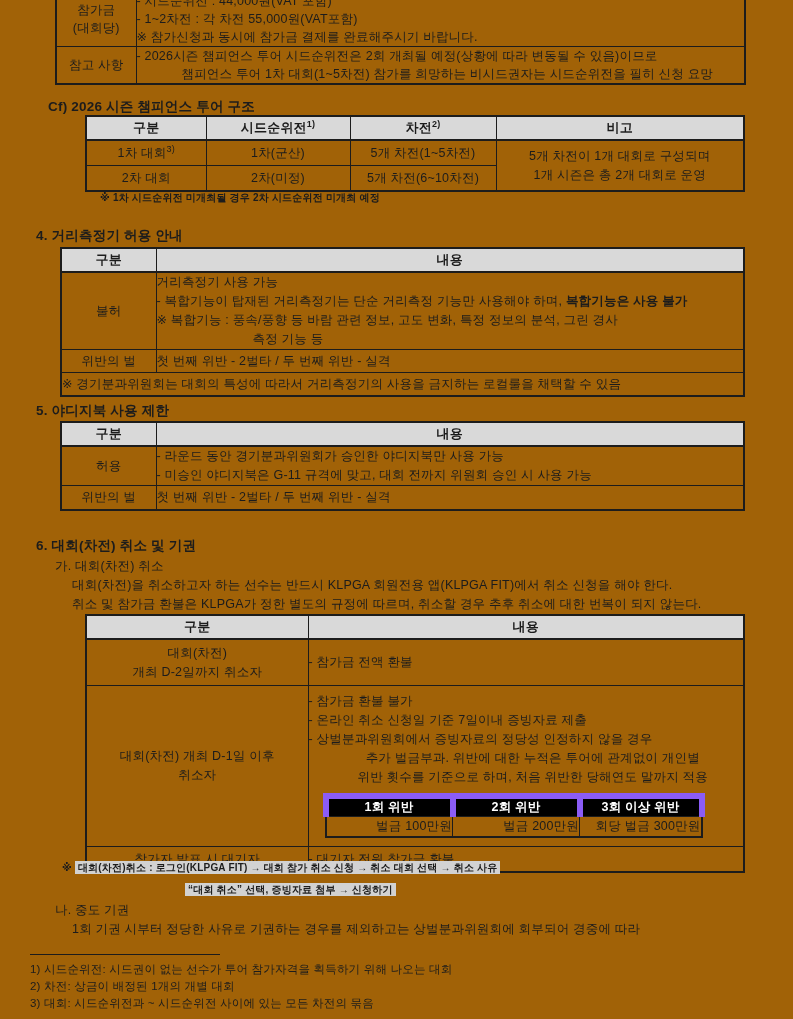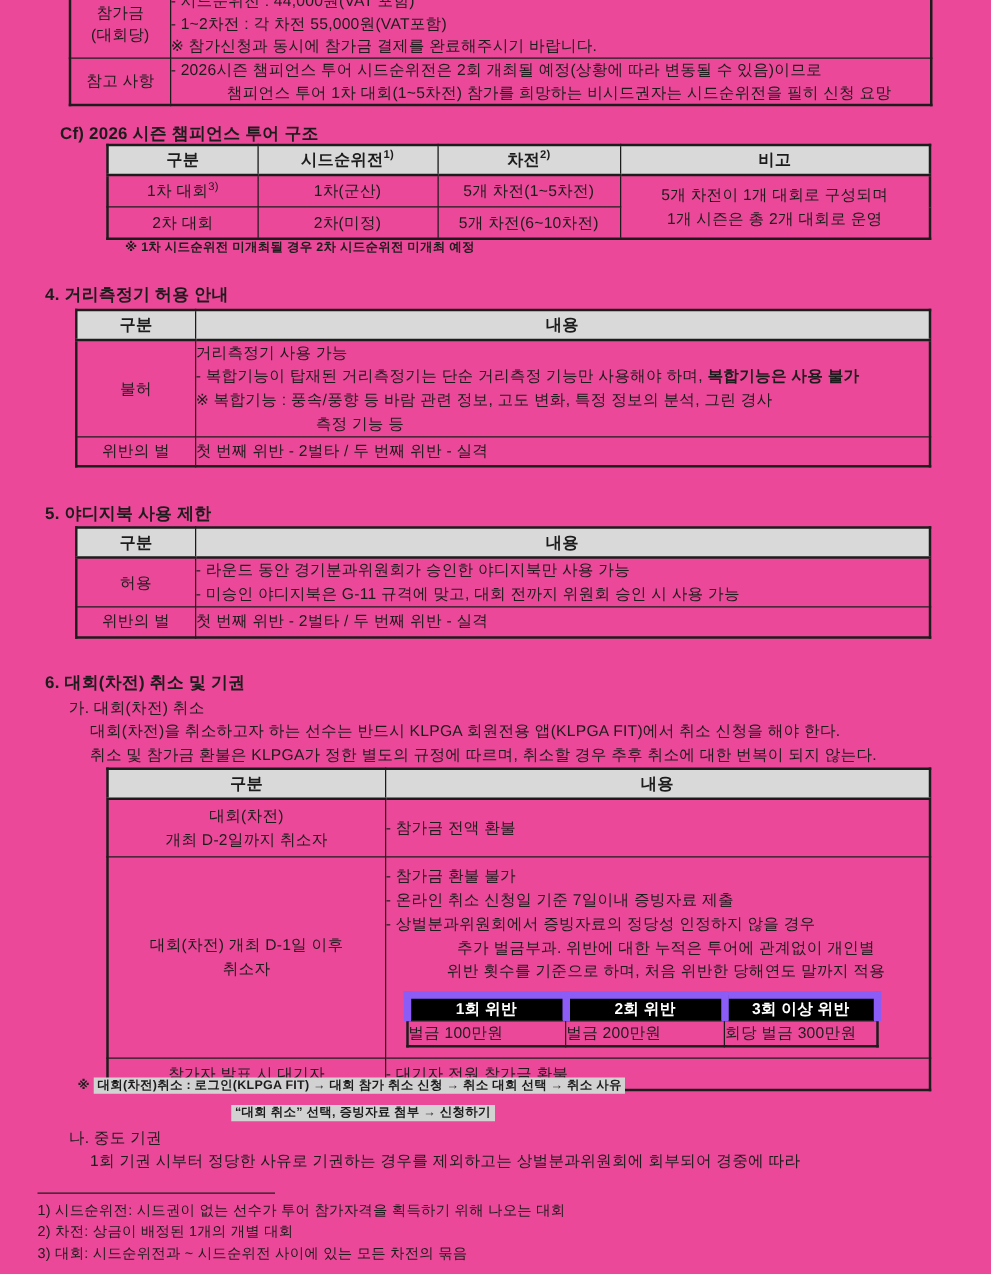--- a/index.html
+++ b/index.html
@@ -1,17 +1,17 @@
 <!DOCTYPE html>
 <html><head>
 <meta charset="utf-8">
 <style>
   html,body{margin:0;padding:0;background:#e8e8e8;}
   .page{
-    position:relative;width:793px;height:1019px;background:#ec4899;
+    position:relative;width:793px;height:1019px;background:#a16207;
     font-family:"Liberation Sans","DejaVu Sans",sans-serif;
     font-size:12.5px;color:#1c1c1c;overflow:hidden;margin:0 auto;
     letter-spacing:0.2px;
   }
   .abs{position:absolute;}
   table{border-collapse:collapse;table-layout:fixed;}
   .tbl{border:2px solid #1c1c1c;}
   .tbl td,.tbl th{border:1px solid #1c1c1c;padding:0;}
   .tbl th{
     background:#d9d9d9;font-weight:bold;font-size:13px;
@@ -26,21 +26,21 @@
   .ctr{text-align:center;}
   .bold{font-weight:bold;}
   .title{font-weight:bold;font-size:13.5px;white-space:nowrap;}
   .note-bold{font-weight:bold;font-size:10px;white-space:nowrap;}
   sup{font-size:9px;line-height:0;}
   .pen-tbl{border:2px solid #1c1c1c;width:382px;margin:6px 0 2px 14px;}
   .pen-tbl th{
     background:#000000;color:#ffffff;border:6px solid #8b5cf6;
     border-bottom:1px solid #1c1c1c;height:17px;font-size:12.5px;
   }
-  .pen-tbl td{height:19px;text-align:left;font-size:12.5px;}
+  .pen-tbl td{height:19px;text-align:right;font-size:12.5px;}
   .hl{background:#d2d2d2;padding:1px 3px;}
   .fn-rule{border-top:1.5px solid #1c1c1c;width:190px;height:0;}
   .fn{font-size:11.5px;line-height:17px;white-space:nowrap;}
 </style>
 </head>
 <body>
 
 <div class="page">
 
   <table class="tbl abs" style="left:55px;top:-10px;width:691px;">
@@ -124,20 +124,23 @@
       <td class="cnt">
         <div class="line">거리측정기 사용 가능</div>
         <div class="line"><span>- 복합기능이 탑재된 거리측정기는 단순 거리측정 기능만 사용해야 하며, </span><span class="bold">복합기능은 사용 불가</span></div>
         <div class="line">※ 복합기능 : 풍속/풍향 등 바람 관련 정보, 고도 변화, 특정 정보의 분석, 그린 경사</div>
         <div class="line ind2">측정 기능 등</div>
       </td>
     </tr>
     <tr>
       <td class="lbl" style="height:22px;">위반의 벌</td>
       <td class="cnt">첫 번째 위반 - 2벌타 / 두 번째 위반 - 실격</td>
+    </tr>
+    <tr>
+      <td class="cnt" colspan="2" style="height:22px;">※ 경기분과위원회는 대회의 특성에 따라서 거리측정기의 사용을 금지하는 로컬룰을 채택할 수 있음</td>
     </tr>
   </tbody>
     </table>
 
   <div class="abs title" style="left:36px;top:402px;">5. 야디지북 사용 제한</div>
 
   <table class="tbl abs" style="left:60px;top:421px;width:685px;">
     <colgroup>
         <col style="width:95px">
         <col>

